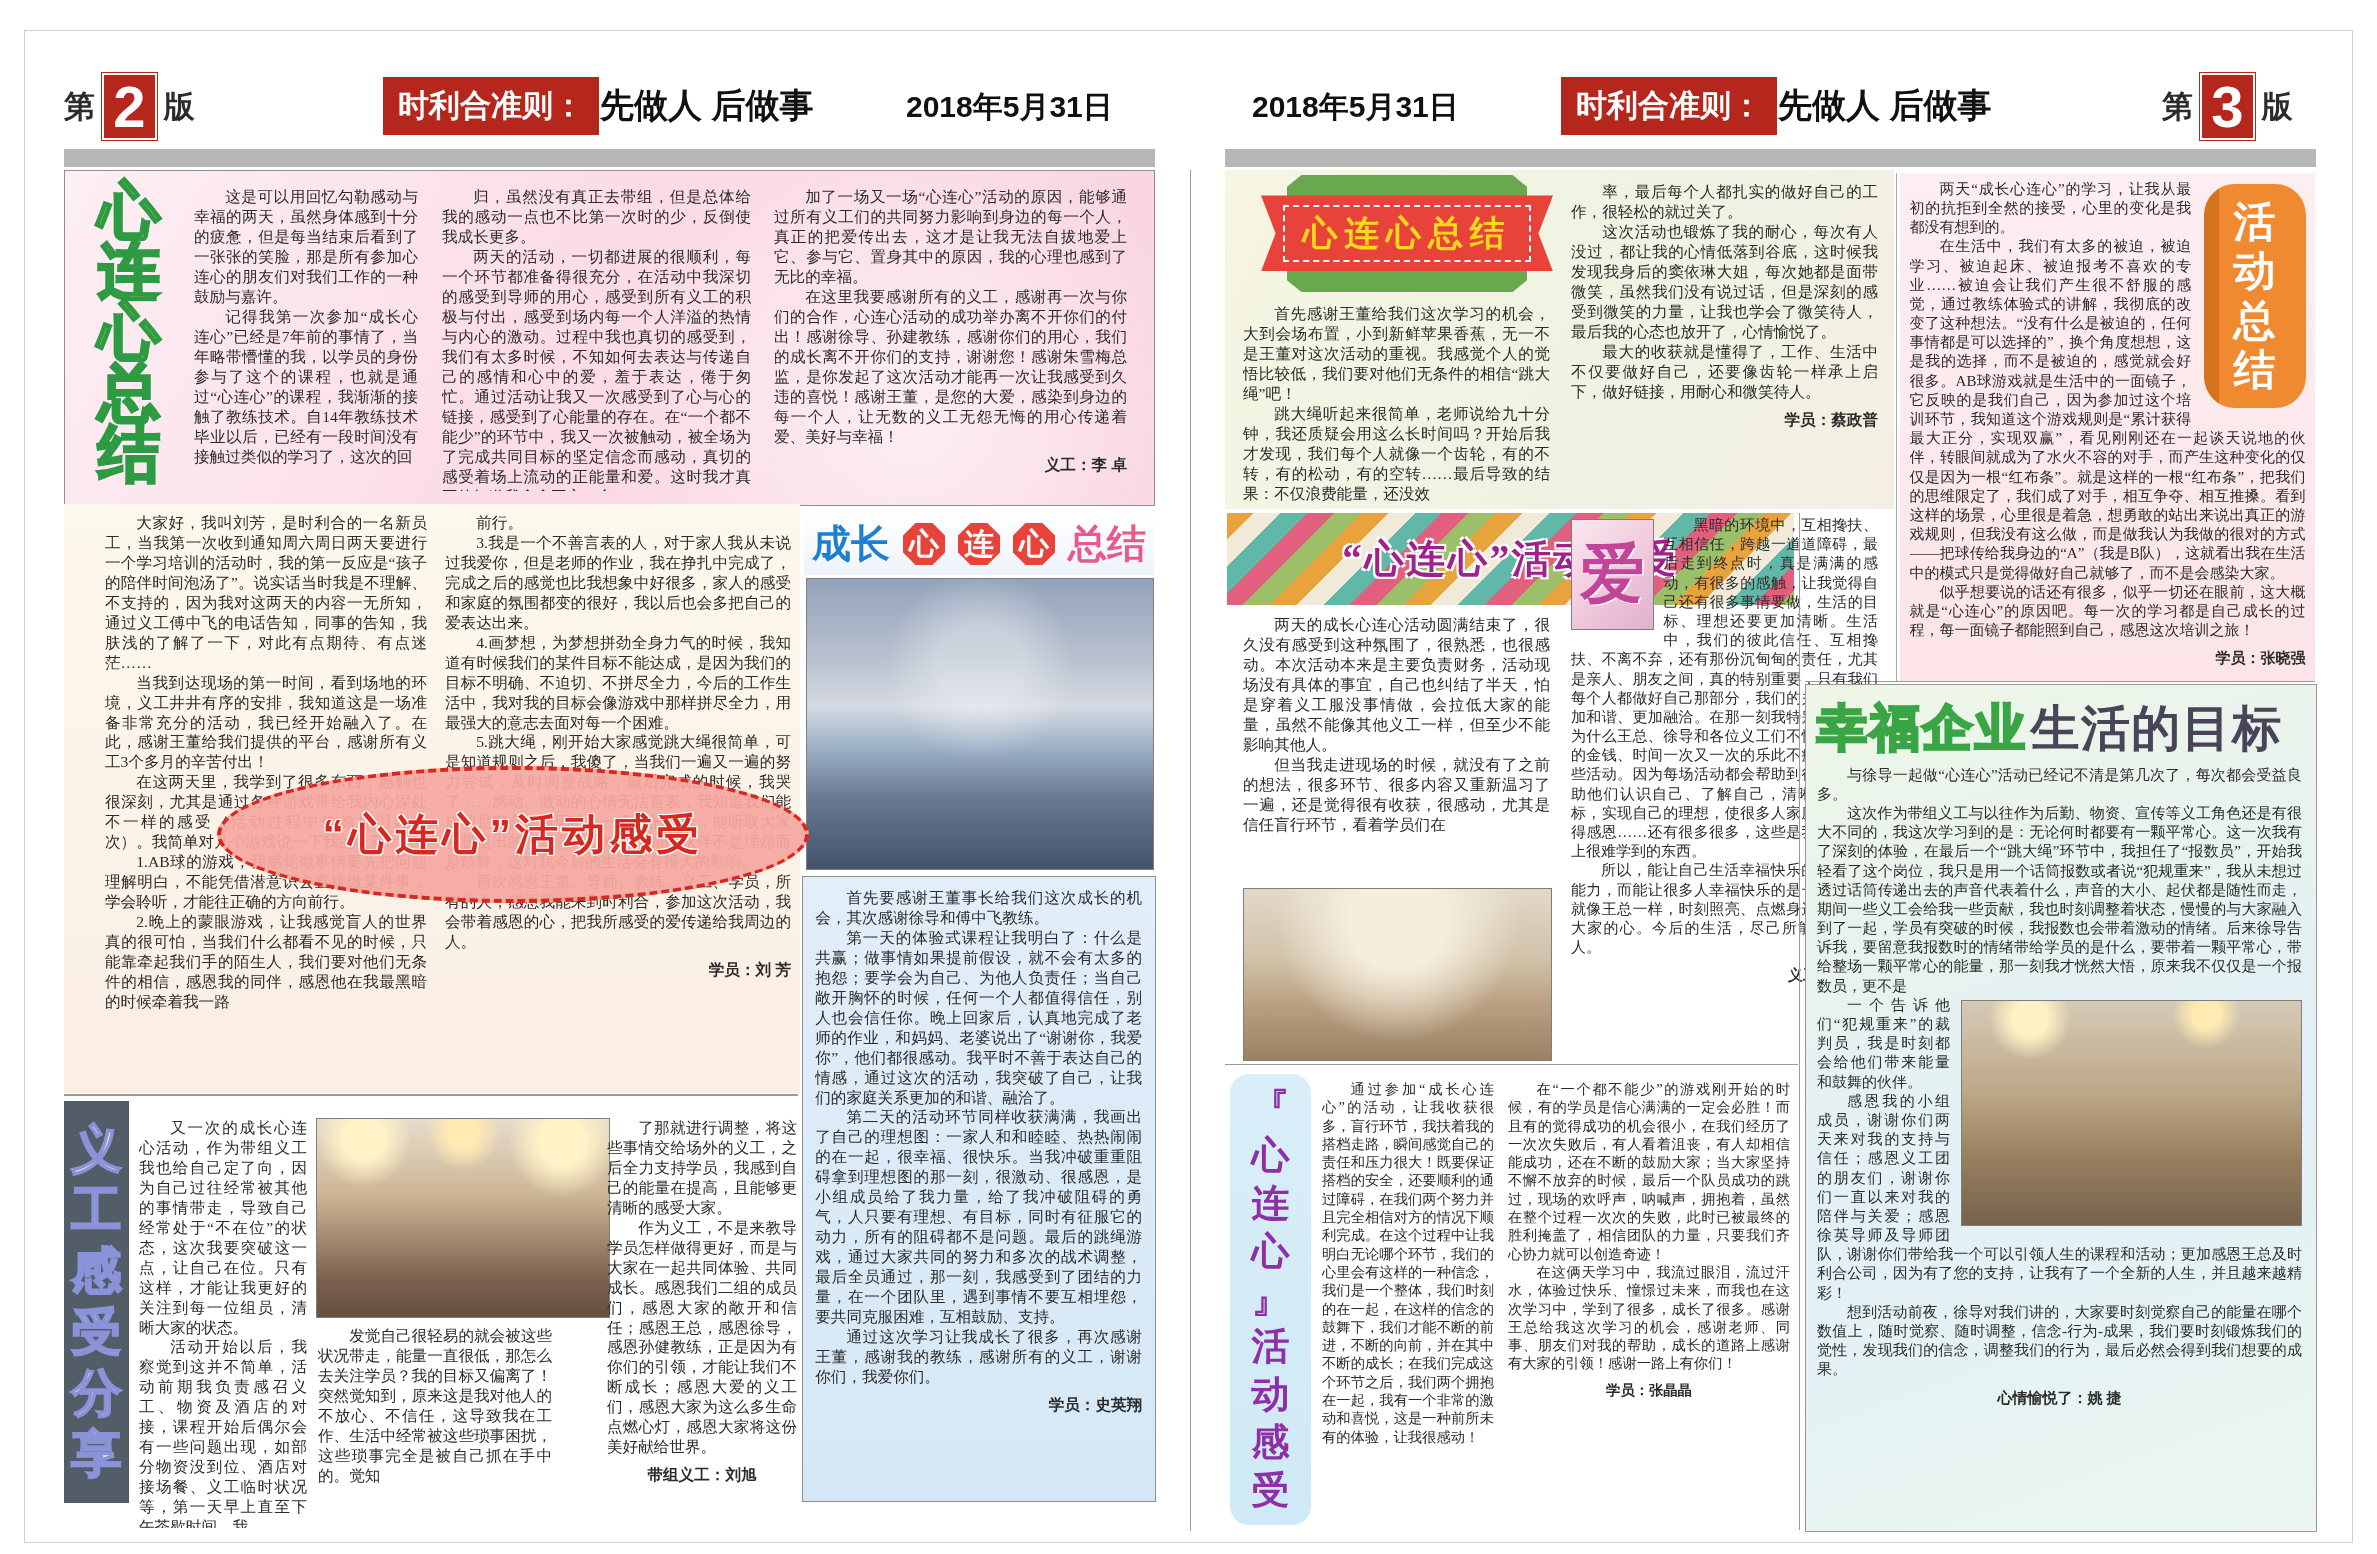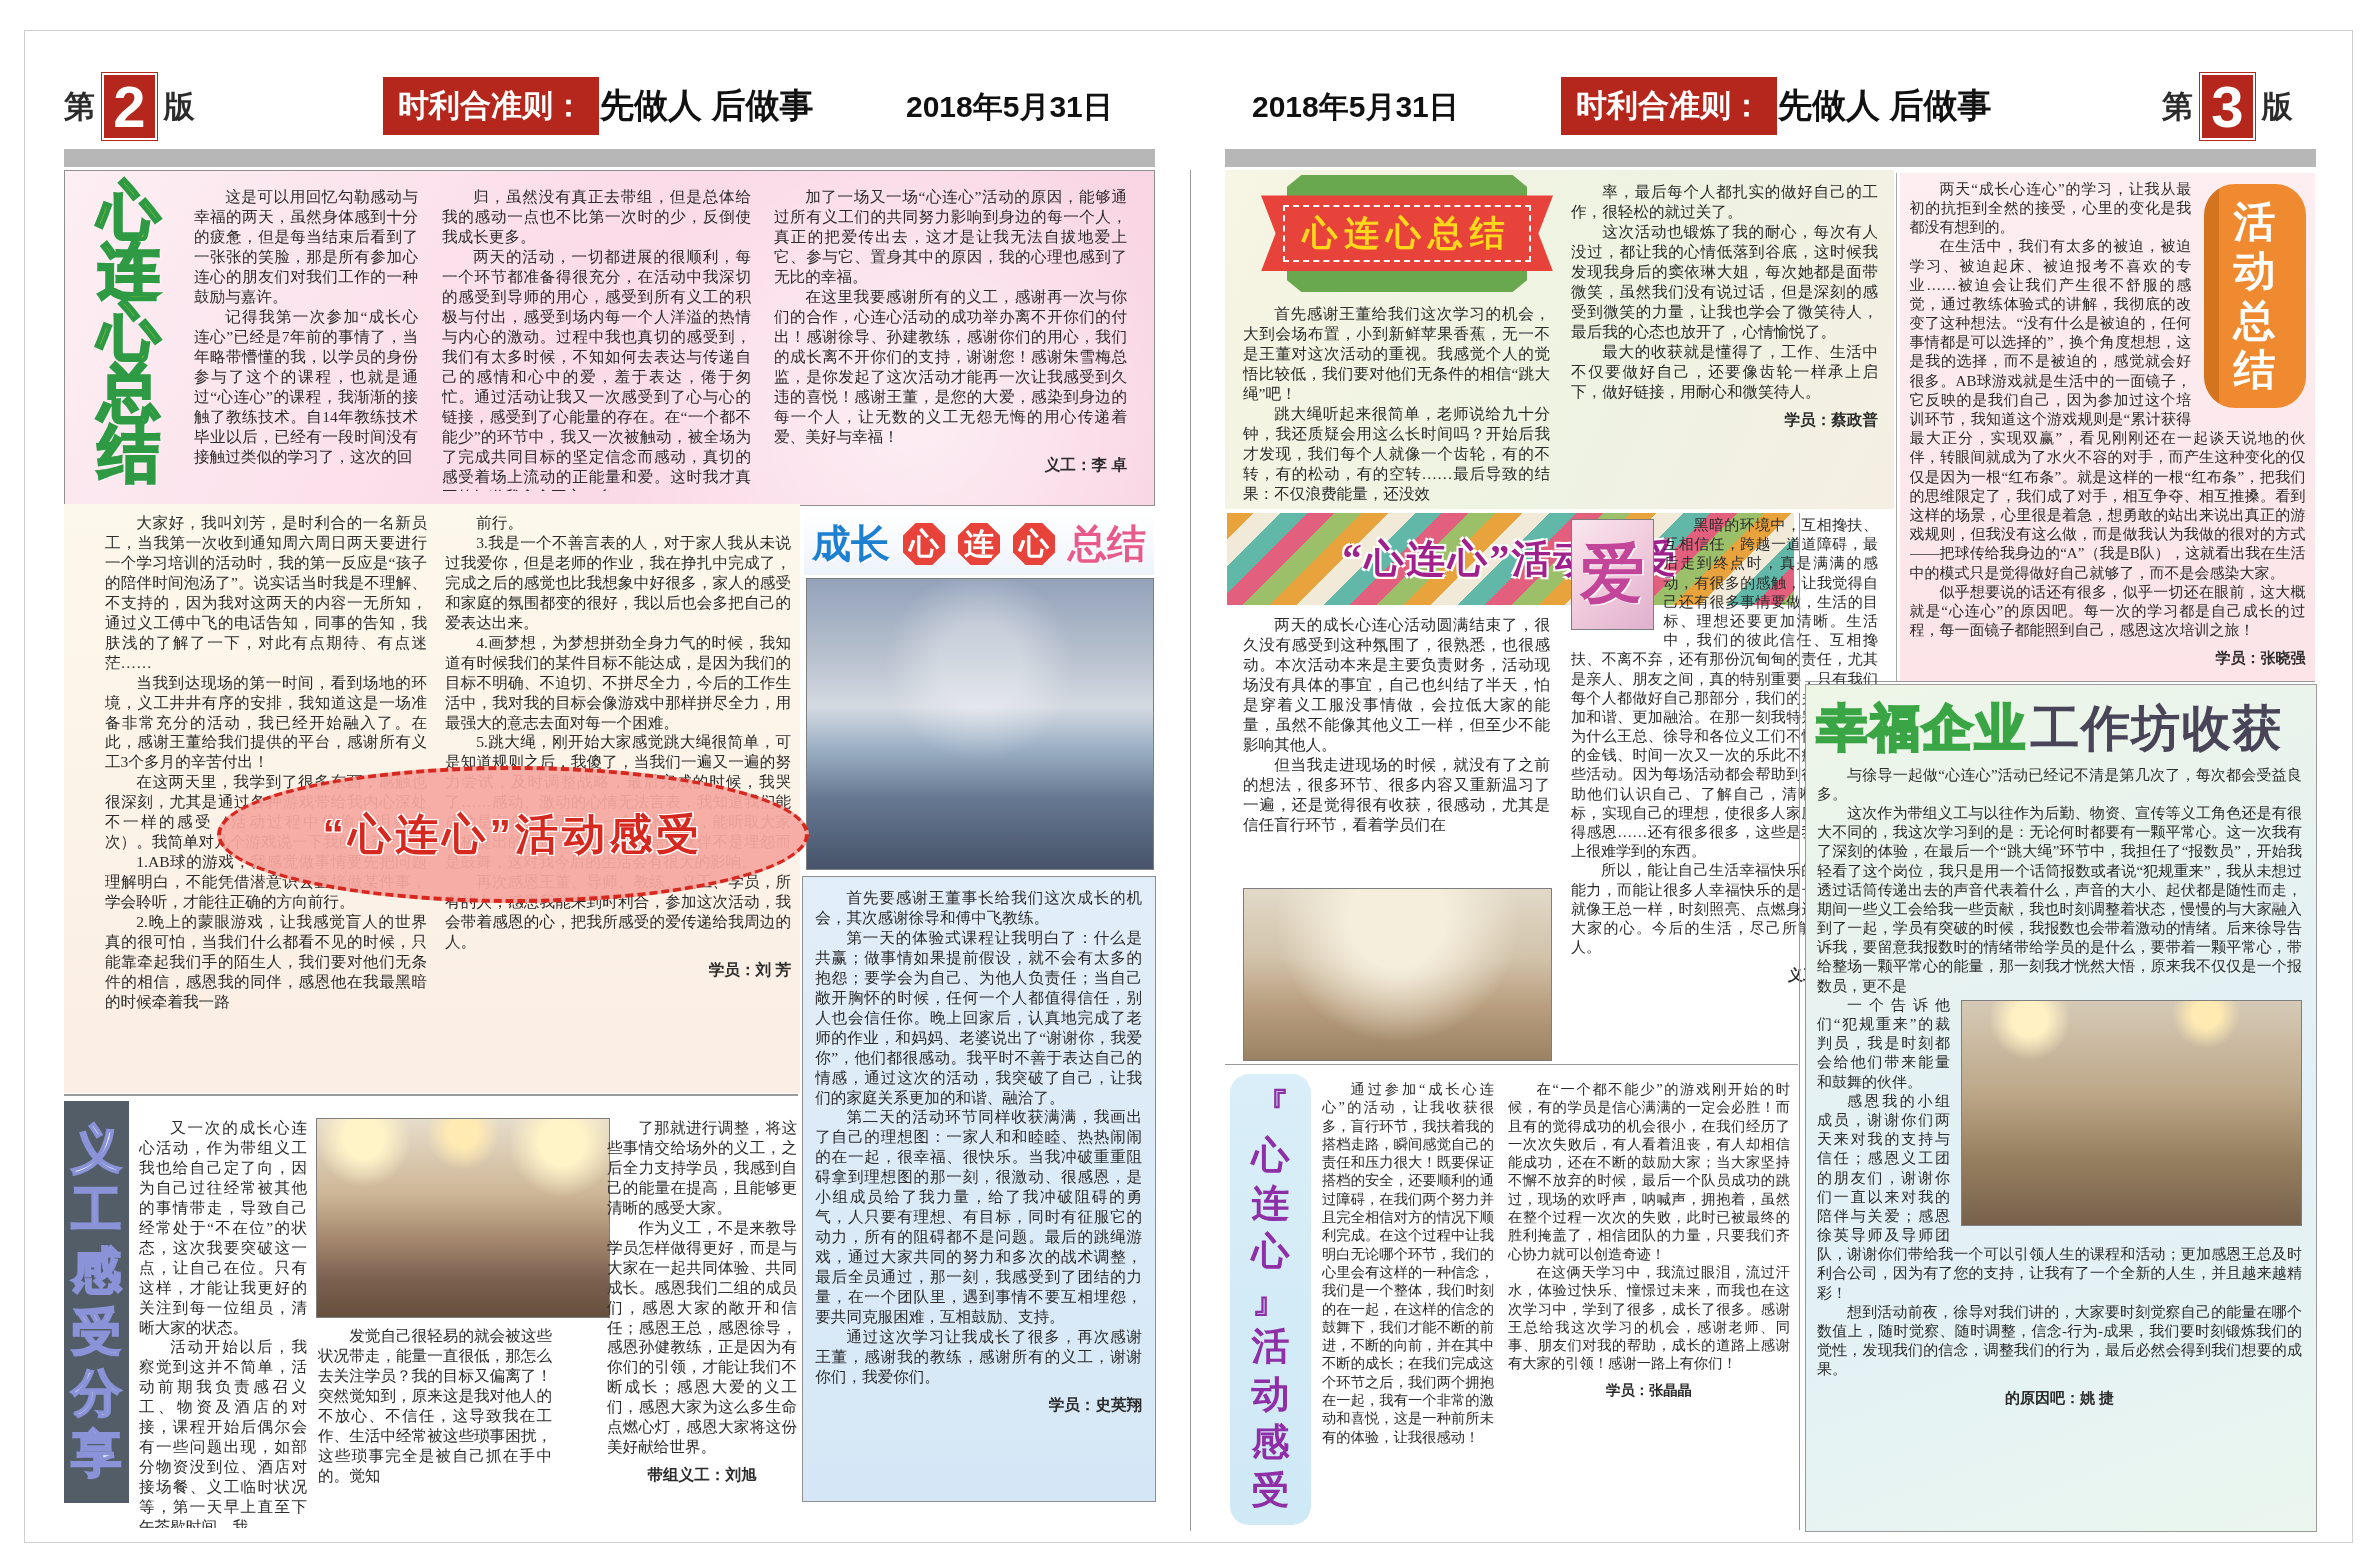--- a/index.html
+++ b/index.html
@@ -321,31 +321,31 @@
   <div>
       <p>在“一个都不能少”的游戏刚开始的时候，有的学员是信心满满的一定会必胜！而且有的觉得成功的机会很小，在我们经历了一次次失败后，有人看着沮丧，有人却相信能成功，还在不断的鼓励大家；当大家坚持不懈不放弃的时候，最后一个队员成功的跳过，现场的欢呼声，呐喊声，拥抱着，虽然在整个过程一次次的失败，此时已被最终的胜利掩盖了，相信团队的力量，只要我们齐心协力就可以创造奇迹！</p>
       <p>在这俩天学习中，我流过眼泪，流过汗水，体验过快乐、憧憬过未来，而我也在这次学习中，学到了很多，成长了很多。感谢王总给我这次学习的机会，感谢老师、同事、朋友们对我的帮助，成长的道路上感谢有大家的引领！感谢一路上有你们！</p>
     </div>
   <div class="sign center">学员：张晶晶</div>
 </div>
 
 <div class="boxI">
   <div class="titleI">
     <span class="bub">幸福企业</span>
-    <span class="dark">工作坊收获</span>
+    <span class="dark">生活的目标</span>
   </div>
   <div class="col smaller" style="position:relative;left:11px;top:0;width:485px;height:760px;">
     <div>
         <p>与徐导一起做“心连心”活动已经记不清是第几次了，每次都会受益良多。</p>
         <p>这次作为带组义工与以往作为后勤、物资、宣传等义工角色还是有很大不同的，我这次学习到的是：无论何时都要有一颗平常心。这一次我有了深刻的体验，在最后一个“跳大绳”环节中，我担任了“报数员”，开始我轻看了这个岗位，我只是用一个话筒报数或者说“犯规重来”，我从未想过透过话筒传递出去的声音代表着什么，声音的大小、起伏都是随性而走，期间一些义工会给我一些贡献，我也时刻调整着状态，慢慢的与大家融入到了一起，学员有突破的时候，我报数也会带着激动的情绪。后来徐导告诉我，要留意我报数时的情绪带给学员的是什么，要带着一颗平常心，带给整场一颗平常心的能量，那一刻我才恍然大悟，原来我不仅仅是一个报数员，更不是</p>
       </div>
     <div class="photo ph-crowd" style="position:relative;float:right;width:339px;height:224px;margin:4.1px 0 5.4px 11px;"></div>
     <div>
         <p>一个告诉他们“犯规重来”的裁判员，我是时刻都会给他们带来能量和鼓舞的伙伴。</p>
       </div>
     <div>
         <p>感恩我的小组成员，谢谢你们两天来对我的支持与信任；感恩义工团的朋友们，谢谢你们一直以来对我的陪伴与关爱；感恩徐英导师及导师团队，谢谢你们带给我一个可以引领人生的课程和活动；更加感恩王总及时利合公司，因为有了您的支持，让我有了一个全新的人生，并且越来越精彩！</p>
         <p>想到活动前夜，徐导对我们讲的，大家要时刻觉察自己的能量在哪个数值上，随时觉察、随时调整，信念-行为-成果，我们要时刻锻炼我们的觉性，发现我们的信念，调整我们的行为，最后必然会得到我们想要的成果。</p>
       </div>
-    <div class="sign center">的原因吧：姚  捷</div>
+    <div class="sign center">心情愉悦了：姚  捷</div>
   </div>
 </div>
 
 
 </body></html>

